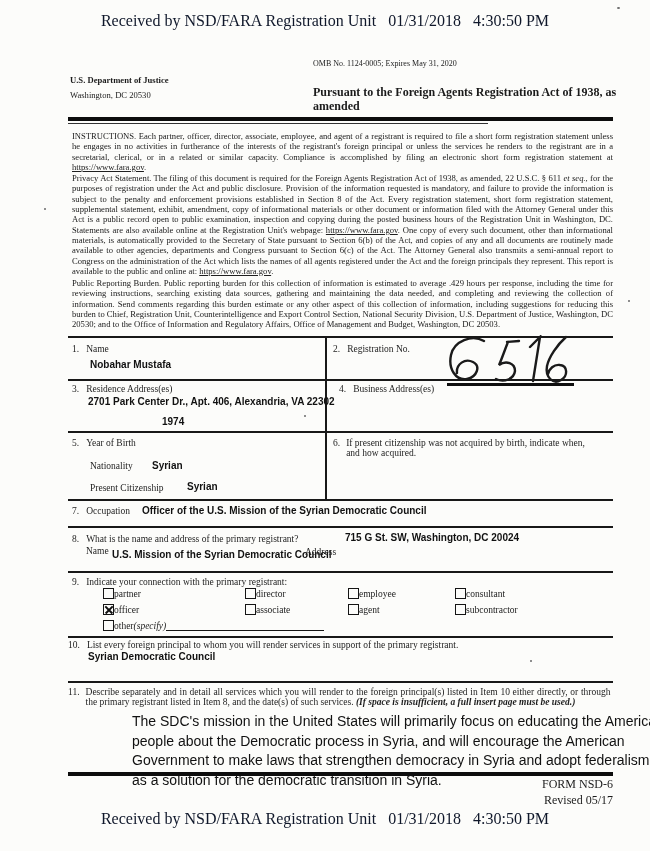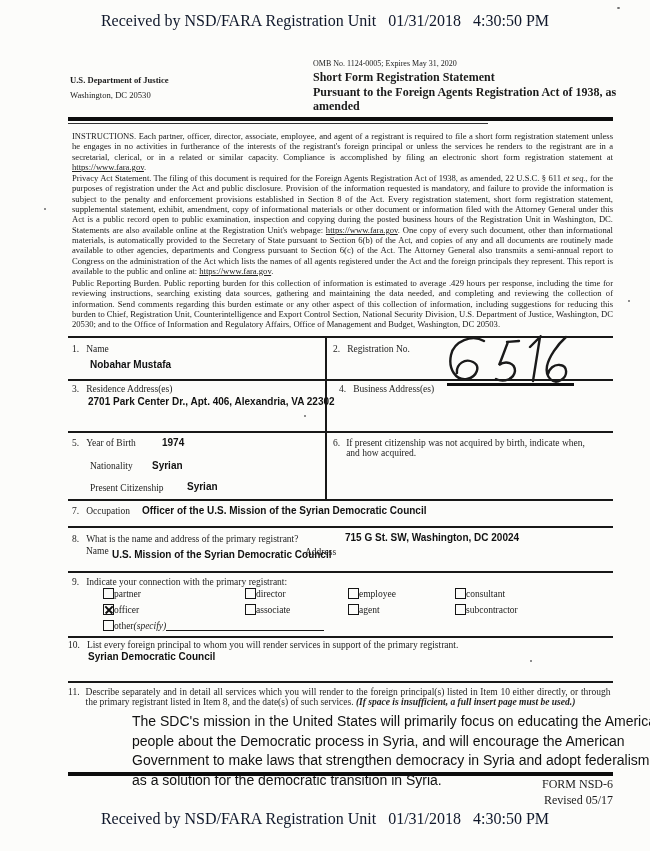--- a/index.html
+++ b/index.html
@@ -41,21 +41,21 @@
 <body>
 
 <div class="page">
 
   <div class="abs stamp" style="top:12px;">Received by NSD/FARA Registration Unit   01/31/2018   4:30:50 PM</div>
 
   <div class="abs agency1" style="left:70px;top:75px;">U.S. Department of Justice</div>
   <div class="abs agency2" style="left:70px;top:90px;">Washington, DC 20530</div>
   <div class="abs omb" style="left:313px;top:59px;">OMB No. 1124-0005; Expires May 31, 2020</div>
   <div class="abs doctitle" style="left:313px;top:70px;">
-    <span>Short Form Registration Statement</span><br>
+    <br>
     <span>Pursuant to the Foreign Agents Registration Act of 1938, as amended</span>
   </div>
 
   <div class="abs thick" style="left:68px;top:117px;width:545px;"></div>
   <div class="abs" style="left:68px;top:123px;width:420px;height:1.4px;background:#333;"></div>
 
   <div class="abs para" style="left:72px;top:131px;"><span>INSTRUCTIONS.  Each partner, officer, director, associate, employee, and agent of a registrant is required to file a short form registration statement unless he engages in no activities in furtherance of the interests of the registrant's foreign principal or unless the services he renders to the registrant are in a secretarial, clerical, or in a related or similar capacity.  Compliance is accomplished by filing an electronic short form registration statement at </span><span class="seg-u">https://www.fara.gov</span><span>.</span></div>
   <div class="abs para" style="left:72px;top:173px;"><span>Privacy Act Statement.  The filing of this document is required for the Foreign Agents Registration Act of 1938, as amended, 22 U.S.C. § 611 </span><span class="seg-i">et seq.</span><span>, for the purposes of registration under the Act and public disclosure.  Provision of the information requested is mandatory, and failure to provide the information is subject to the penalty and enforcement provisions established in Section 8 of the Act.  Every registration statement, short form registration statement, supplemental statement, exhibit, amendment, copy of informational materials or other document or information filed with the Attorney General under this Act is a public record open to public examination, inspection and copying during the posted business hours of the Registration Unit in Washington, DC.  Statements are also available online at the Registration Unit's webpage: </span><span class="seg-u">https://www.fara.gov</span><span>.  One copy of every such document, other than informational materials, is automatically provided to the Secretary of State pursuant to Section 6(b) of the Act, and copies of any and all documents are routinely made available to other agencies, departments and Congress pursuant to Section 6(c) of the Act.  The Attorney General also transmits a semi-annual report to Congress on the administration of the Act which lists the names of all agents registered under the Act and the foreign principals they represent.  This report is available to the public and online at: </span><span class="seg-u">https://www.fara.gov</span><span>.</span></div>
   <div class="abs para" style="left:72px;top:278px;"><span>Public Reporting Burden.  Public reporting burden for this collection of information is estimated to average .429 hours per response, including the time for reviewing instructions, searching existing data sources, gathering and maintaining the data needed, and completing and reviewing the collection of information.  Send comments regarding this burden estimate or any other aspect of this collection of information, including suggestions for reducing this burden to Chief, Registration Unit, Counterintelligence and Export Control Section, National Security Division, U.S. Department of Justice, Washington, DC 20530; and to the Office of Information and Regulatory Affairs, Office of Management and Budget, Washington, DC 20503.</span></div>
 
@@ -84,21 +84,21 @@
       </g>
     </svg>
   </div>
   <div class="abs regline" style="left:447px;top:383px;width:127px;"></div>
 
   <div class="abs lbl" style="left:72px;top:384px;"><span class="no">3.</span><span>Residence Address(es)</span></div>
   <div class="abs fill" style="left:88px;top:396px;">2701 Park Center Dr., Apt. 406, Alexandria, VA 22302</div>
   <div class="abs lbl" style="left:339px;top:384px;"><span class="no">4.</span><span>Business Address(es)</span></div>
 
   <div class="abs lbl" style="left:72px;top:438px;"><span class="no">5.</span><span>Year of Birth</span></div>
-  <div class="abs fill" style="left:162px;top:437px;">1974</div>
+  <div class="abs fill" style="left:162px;top:416px;">1974</div>
   <div class="abs lbl" style="left:90px;top:461px;">Nationality</div>
   <div class="abs fill" style="left:152px;top:460px;">Syrian</div>
   <div class="abs lbl" style="left:90px;top:483px;">Present Citizenship</div>
   <div class="abs fill" style="left:187px;top:481px;">Syrian</div>
   <div class="abs wraplbl" style="left:333px;top:438px;width:262px;">
     <span class="no">6.</span>
     <span style="white-space:normal;width:240px;">If present citizenship was not acquired by birth, indicate when, and how acquired.</span>
   </div>
 
   <div class="abs lbl" style="left:72px;top:506px;"><span class="no">7.</span><span>Occupation</span></div>

